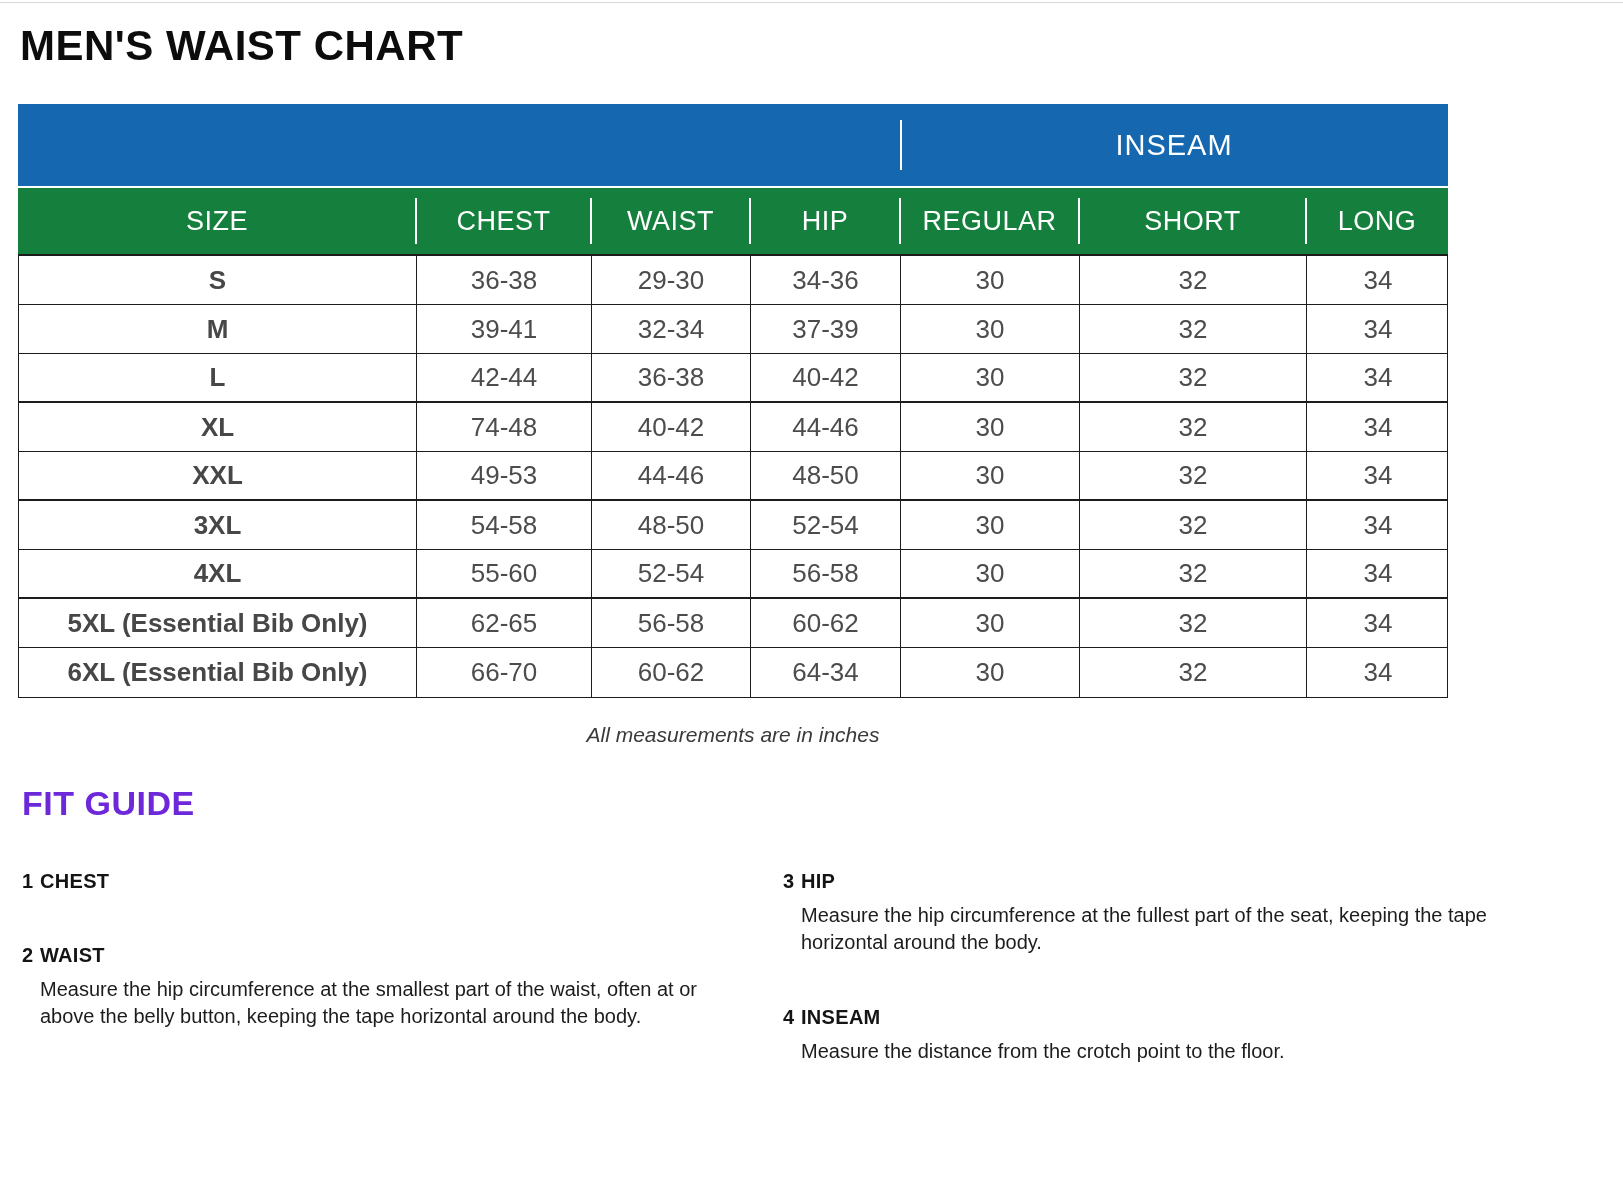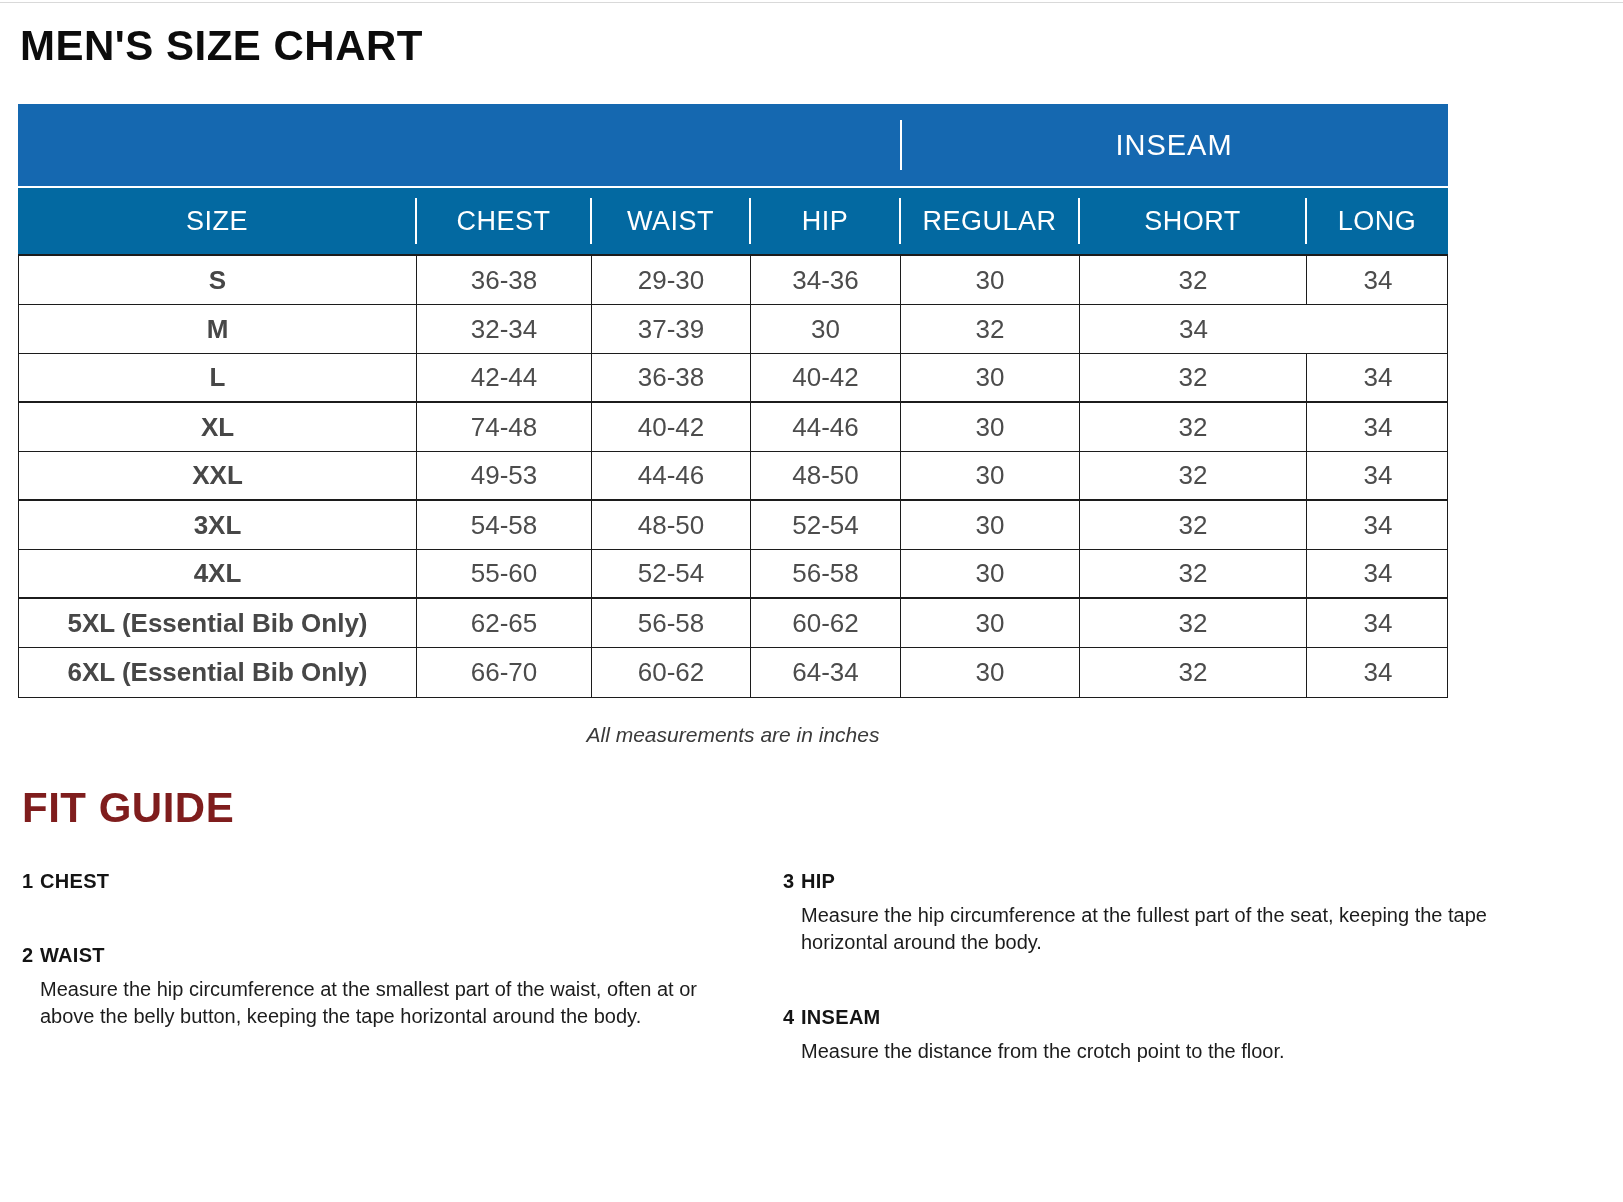--- a/index.html
+++ b/index.html
@@ -23,21 +23,21 @@
   .th-spacer { grid-column:1 / 5; }
   .th-inseam {
     grid-column:5 / 8; position:relative;
     display:flex; align-items:center; justify-content:center;
     color:#ffffff; font-size:29px; letter-spacing:1px;
   }
   .th-inseam::before {
     content:""; position:absolute; left:0; top:16px; bottom:16px; width:2px; background:#ffffff;
   }
 
-  .thead-row2 { background:#0369a1; height:66px; }
+  .thead-row2 { background:#15803d; height:66px; }
   .th {
     position:relative; display:flex; align-items:center; justify-content:center;
     color:#ffffff; font-size:27px; letter-spacing:0.5px;
   }
   .th + .th::before {
     content:""; position:absolute; left:-1px; top:10px; bottom:10px; width:2px; background:#ffffff;
   }
 
   .tbody { border:1px solid #1c1c1c; border-top:2px solid #1c1c1c; }
   .tr { height:49px; border-bottom:1px solid #1c1c1c; }
@@ -51,21 +51,21 @@
   .td--size { font-weight:700; color:#474747; }
 
   .table-caption {
     position:absolute; left:18px; top:722px; width:1430px;
     text-align:center; font-style:italic; font-size:21px; color:#3a3a3a; line-height:26px;
   }
 
   
   .fit-guide-title {
     position:absolute; left:22px; top:784px;
-    font-size:42px; font-weight:700; color:#7f1d1d; letter-spacing:0.5px;
+    font-size:34px; font-weight:700; color:#6d28d9; letter-spacing:0.5px;
   }
   .fit-guide { position:absolute; left:22px; top:868px; display:grid; grid-template-columns:761px auto; }
   .fg-col { display:block; }
   .fg-item { margin-bottom:48px; }
   .fg-head { display:flex; line-height:26px; margin-bottom:8px; }
   .fg-num { width:18px; font-size:20px; font-weight:700; color:#141414; }
   .fg-label { font-size:20px; font-weight:700; color:#141414; letter-spacing:0.3px; }
   .fg-desc { margin-left:18px; font-size:20px; color:#1c1c1c; line-height:27px; }
   .fg-desc--chest, .fg-desc--waist { max-width:705px; }
   .fg-desc--hip { max-width:690px; }
@@ -75,21 +75,21 @@
     position:absolute; left:22px; top:1128px;
     font-size:20px; color:#1c1c1c; line-height:27px;
   }
 </style>
 </head>
 <body>
 
 <div class="page">
   <div class="top-hairline"></div>
 
-  <h1 class="page-title">MEN'S SIZE CHART</h1>
+  <h1 class="page-title">MEN'S WAIST CHART</h1>
 
   <div class="size-table">
 
     <div class="thead-row1 grid7">
       <div class="th-spacer"></div>
       <div class="th-inseam">
         <span>INSEAM</span>
       </div>
     </div>
 
@@ -122,20 +122,21 @@
         <div class="td td--size">S</div>
         <div class="td">36-38</div>
         <div class="td">29-30</div>
         <div class="td">34-36</div>
         <div class="td">30</div>
         <div class="td">32</div>
         <div class="td">34</div>
       </div>
       <div class="tr grid7">
         <div class="td td--size">M</div>
+        <div class="td">39-41</div>
         <div class="td">32-34</div>
         <div class="td">37-39</div>
         <div class="td">30</div>
         <div class="td">32</div>
         <div class="td">34</div>
       </div>
       <div class="tr tr--thick grid7">
         <div class="td td--size">L</div>
         <div class="td">42-44</div>
         <div class="td">36-38</div>

